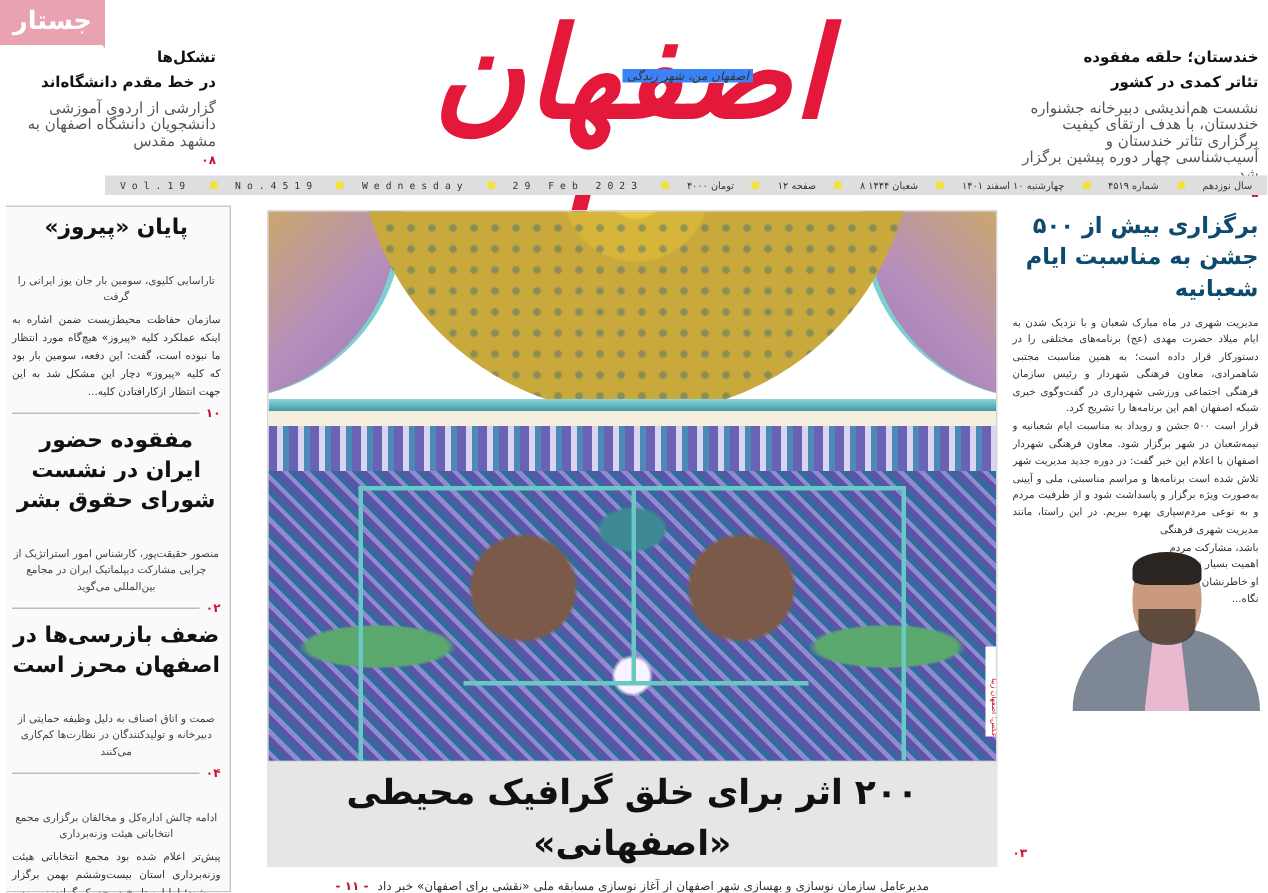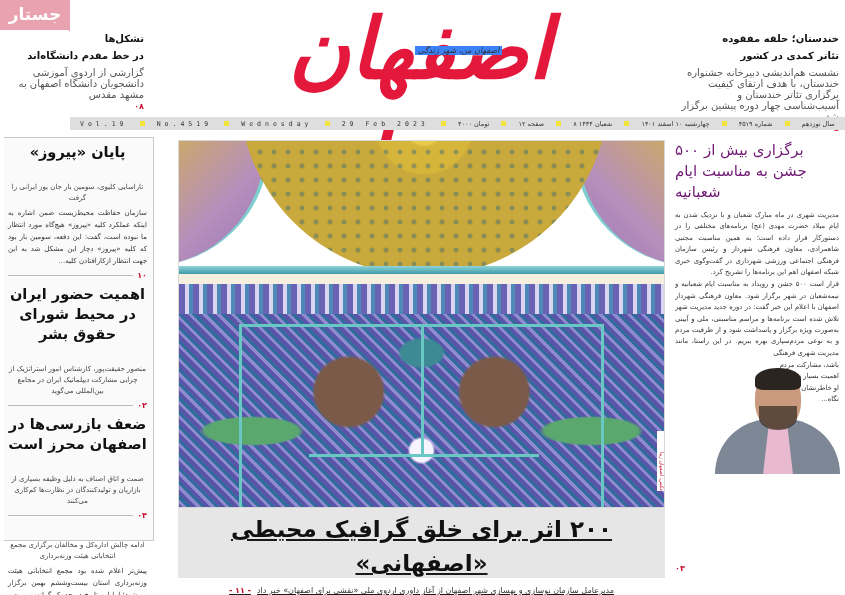--- a/index.html
+++ b/index.html
@@ -19,21 +19,21 @@
 
   .logo { position: absolute; left: 225px; top: 2px; width: 390px; height: 108px; }
   .logo-text { position: absolute; left: 0; top: -8px; width: 390px; text-align: center; font-family: "DejaVu Serif", serif; font-weight: bold; font-size: 84px; color: #e3183b; letter-spacing: -4px; line-height: 110px; font-style: italic; }
   .logo-slogan { position: absolute; left: 190px; top: 44px; font-family: "DejaVu Serif", serif; font-style: italic; font-size: 8px; color: #333; background: #3b82f6; padding: 0 3px; }
 
   .dateline { position: absolute; left: 70px; top: 117px; width: 775px; height: 13px; background: #dedede; display: flex; align-items: center; justify-content: space-between; padding: 0 10px; direction: ltr; }
   .dateline span { font-size: 6.5px; color: #333; white-space: nowrap; }
   .dateline .dot { width: 5px; height: 5px; background: #f3e23c; display: inline-block; }
   .dateline .en { letter-spacing: 4px; font-family: "DejaVu Sans Mono", monospace; }
 
-  .left-col { position: absolute; left: 4px; top: 137px; width: 150px; height: 404px; border: 1px solid #c9c9c9; border-left: 0; background: #fafafa; padding: 4px 6px 0 4px; text-align: center; }
+  .left-col { position: absolute; left: 4px; top: 137px; width: 150px; height: 458px; border: 1px solid #c9c9c9; border-left: 0; background: #fafafa; padding: 4px 6px 0 4px; text-align: center; }
   .item { margin-bottom: 4px; }
   .item h2 { font-weight: bold; font-size: 14.5px; line-height: 20px; color: #111; }
   .item .lead { font-size: 7px; color: #444; line-height: 11px; margin-top: 20px; }
   .item .body { font-size: 7px; color: #333; line-height: 12px; margin-top: 3px; text-align: justify; }
   .pgnum { display: flex; align-items: center; gap: 4px; margin-top: 4px; direction: rtl; }
   .pgnum .n { font-size: 8px; font-weight: bold; color: #c8102e; white-space: nowrap; }
   .pgnum .line { flex: 1; height: 1px; background: #bbb; }
 
   .photo { position: absolute; left: 178px; top: 140px; width: 487px; height: 368px; overflow: hidden; border: 1px solid #d8d8d8; }
   .dome { position: absolute; left: 60px; top: -80px; width: 370px; height: 215px; border-radius: 0 0 185px 185px; background: radial-gradient(circle at 50% 30%, #e8c94a 0 8%, #d6b53a 9% 20%, #c9a83c 21% 100%); }
@@ -48,27 +48,27 @@
       radial-gradient(circle at 35% 40%, #7b5a4a 0 10%, transparent 11%),
       radial-gradient(circle at 65% 40%, #7b5a4a 0 10%, transparent 11%),
       radial-gradient(ellipse at 15% 60%, #5ba86e 0 8%, transparent 9%),
       radial-gradient(ellipse at 85% 60%, #5ba86e 0 8%, transparent 9%),
       radial-gradient(circle at 50% 70%, #f7f4ff 0 4%, transparent 5%),
       repeating-linear-gradient(45deg,#5a55a8 0 4px,#8f8ad0 4px 7px,#2f6e9c 7px 10px),
       #6a64b6; }
   .muq-line { position: absolute; background: #69c8c4; }
   .photo-credit { position: absolute; right: -1px; top: 290px; width: 8px; height: 60px; writing-mode: vertical-rl; font-size: 5px; color: #c8102e; background: #fff; }
 
-  .main-headline { position: absolute; left: 178px; top: 508px; width: 487px; height: 70px; background: #e6e6e6; text-align: center; text-decoration: underline; }
+  .main-headline { position: absolute; left: 178px; top: 508px; width: 487px; height: 70px; background: #e6e6e6; text-align: center; }
   .main-headline h1 { font-weight: bold; font-size: 23px; line-height: 34px; margin-top: 4px; color: #111; }
   .main-headline .sub { font-size: 8px; color: #333; margin-top: 6px; display: flex; justify-content: center; gap: 6px; direction: rtl; }
   .main-headline .sub .n { color: #c8102e; font-weight: bold; }
 
   .right-col { position: absolute; left: 675px; top: 140px; width: 170px; height: 455px; padding-right: 6px; text-align: right; }
-  .right-col h2 { font-weight: normal; font-size: 15px; line-height: 21px; text-align: left; color: #701a75; }
+  .right-col h2 { font-weight: bold; font-size: 15px; line-height: 21px; text-align: right; color: #0c4a6e; }
   .right-col .lead { font-size: 7.5px; line-height: 12px; text-align: center; color: #222; margin-top: 5px; }
   .right-col .body { font-size: 6.8px; line-height: 11.4px; color: #333; text-align: justify; margin-top: 7px; }
   .right-col .body p { margin-bottom: 1px; }
   .wrap { position: relative; height: 128px; }
   .wrap .body-wrap { position: absolute; right: 0; top: 0; width: 75px; font-size: 6.8px; line-height: 11.4px; color: #333; text-align: right; }
   .portrait { position: absolute; left: 40px; top: 18px; width: 125px; height: 108px; overflow: hidden; }
   .portrait .jacket { position: absolute; left: 0; bottom: 0; width: 125px; height: 55px; background: #7d8796; border-radius: 55px 55px 0 0; }
   .portrait .shirt { position: absolute; left: 48px; bottom: 0; width: 30px; height: 52px; background: #e8b9cf; clip-path: polygon(20% 0,80% 0,100% 100%,0 100%); }
   .portrait .head { position: absolute; left: 40px; top: 5px; width: 46px; height: 58px; border-radius: 45%; background: #c99a7e; }
   .portrait .hair { position: absolute; left: 40px; top: 2px; width: 46px; height: 22px; border-radius: 50% 50% 20% 20%; background: #2b2522; }
@@ -128,31 +128,31 @@
     <h2>پایان «پیروز»</h2>
     <div class="lead">تاراسایی کلیوی، سومین بار جان یوز ایرانی را گرفت</div>
     <div class="body">سازمان حفاظت محیط‌زیست ضمن اشاره به اینکه عملکرد کلیه «پیروز» هیچ‌گاه مورد انتظار ما نبوده است، گفت: این دفعه، سومین بار بود که کلیه «پیروز» دچار این مشکل شد به این جهت انتظار ازکارافتادن کلیه...</div>
     <div class="pgnum">
       <span class="n">۱۰</span>
       <span class="line"></span>
     </div>
   </div>
 
   <div class="item">
-    <h2>اهمیت حضور ایران در محیط شورای حقوق بشر</h2>
+    <h2>مفقوده حضور ایران در نشست شورای حقوق بشر</h2>
     <div class="lead">منصور حقیقت‌پور، کارشناس امور استراتژیک از چرایی مشارکت دیپلماتیک ایران در مجامع بین‌المللی می‌گوید</div>
     <div class="pgnum">
       <span class="n">۰۲</span>
       <span class="line"></span>
     </div>
   </div>
 
   <div class="item">
     <h2>ضعف بازرسی‌ها در اصفهان محرز است</h2>
-    <div class="lead">صمت و اتاق اصناف به دلیل وظیفه بسیاری از بازاریان و تولیدکنندگان در نظارت‌ها کم‌کاری می‌کنند</div>
+    <div class="lead">صمت و اتاق اصناف به دلیل وظیفه حمایتی از دبیرخانه و تولیدکنندگان در نظارت‌ها کم‌کاری می‌کنند</div>
     <div class="pgnum">
       <span class="n">۰۴</span>
       <span class="line"></span>
     </div>
   </div>
 
   <div class="item">
     <div class="lead">ادامه چالش اداره‌کل و مخالفان برگزاری مجمع انتخاباتی هیئت وزنه‌برداری</div>
     <div class="body">پیش‌تر اعلام شده بود مجمع انتخاباتی هیئت وزنه‌برداری استان بیست‌وششم بهمن برگزار می‌شود؛ اما این تاریخ در حد یک گمانه‌زنی بود و اقدام خاصی برای هماهنگی اداره‌کل ورزش و جوانان استان و فدراسیون وزنه‌برداری انجام نشده بود؛ با این حال تاریخ نهم اسفند برای برگزاری مجمع قطعی شده و به اعضای مجمع و خبرنگاران نیز اطلاع‌رسانی شده بود؛ ولی دوشنبه‌شب لغو...</div>
 
@@ -172,21 +172,21 @@
     <div class="muq-line" style="left:60px;top:10px;width:365px;height:3px;"></div>
     <div class="muq-line" style="left:130px;top:140px;width:230px;height:3px;"></div>
     <div class="muq-line" style="left:242px;top:10px;width:3px;height:130px;"></div>
   </div>
   <div class="photo-credit">عکس: اصفهان زیبا</div>
 </div>
 
 <div class="main-headline">
   <h1>۲۰۰ اثر برای خلق گرافیک محیطی «اصفهانی»</h1>
   <div class="sub">
-    <span>مدیرعامل سازمان نوسازی و بهسازی شهر اصفهان از آغاز داوری اردوی ملی «نقشی برای اصفهان» خبر داد</span>
+    <span>مدیرعامل سازمان نوسازی و بهسازی شهر اصفهان از آغاز نوسازی مسابقه ملی «نقشی برای اصفهان» خبر داد</span>
     <span class="n">- ۱۱ -</span>
   </div>
 </div>
 
 <div class="right-col">
   <h2>برگزاری بیش از ۵۰۰ جشن به مناسبت ایام شعبانیه</h2>
   <div class="body">
     <p>مدیریت شهری در ماه مبارک شعبان و با نزدیک شدن به ایام میلاد حضرت مهدی (عج) برنامه‌های مختلفی را در دستورکار قرار داده است؛ به همین مناسبت مجتبی شاهمرادی، معاون فرهنگی شهردار و رئیس سازمان فرهنگی اجتماعی ورزشی شهرداری در گفت‌وگوی خبری شبکه اصفهان اهم این برنامه‌ها را تشریح کرد.</p>
     <p style="max-height:68px;overflow:hidden;">قرار است ۵۰۰ جشن و رویداد به مناسبت ایام شعبانیه و نیمه‌شعبان در شهر برگزار شود. معاون فرهنگی شهردار اصفهان با اعلام این خبر گفت: در دوره جدید مدیریت شهر تلاش شده است برنامه‌ها و مراسم مناسبتی، ملی و آیینی به‌صورت ویژه برگزار و پاسداشت شود و از ظرفیت مردم و به نوعی مردم‌سپاری بهره ببریم. در این راستا، مانند همه مناسبت‌ها برای نیمه‌شعبان نیز فراخوان داده شده و از همه گروه‌های مردمی برای مشارکت دعوت شده است. به گفته شاهمرادی، شهرداری‌ها در کنار پرداختن به کالبد شهر و نیازهایی همچون نظافت، به روح شهرها و به تعبیری به فرهنگ نیز توجه دارند. او ادامه داد: امروزه شهرداری‌ها فرهنگی به شمار می‌روند؛ چراکه بسیاری از مشکلات شهرها از مسیر حوزه فرهنگ رفع می‌شود.</p>
   </div>

